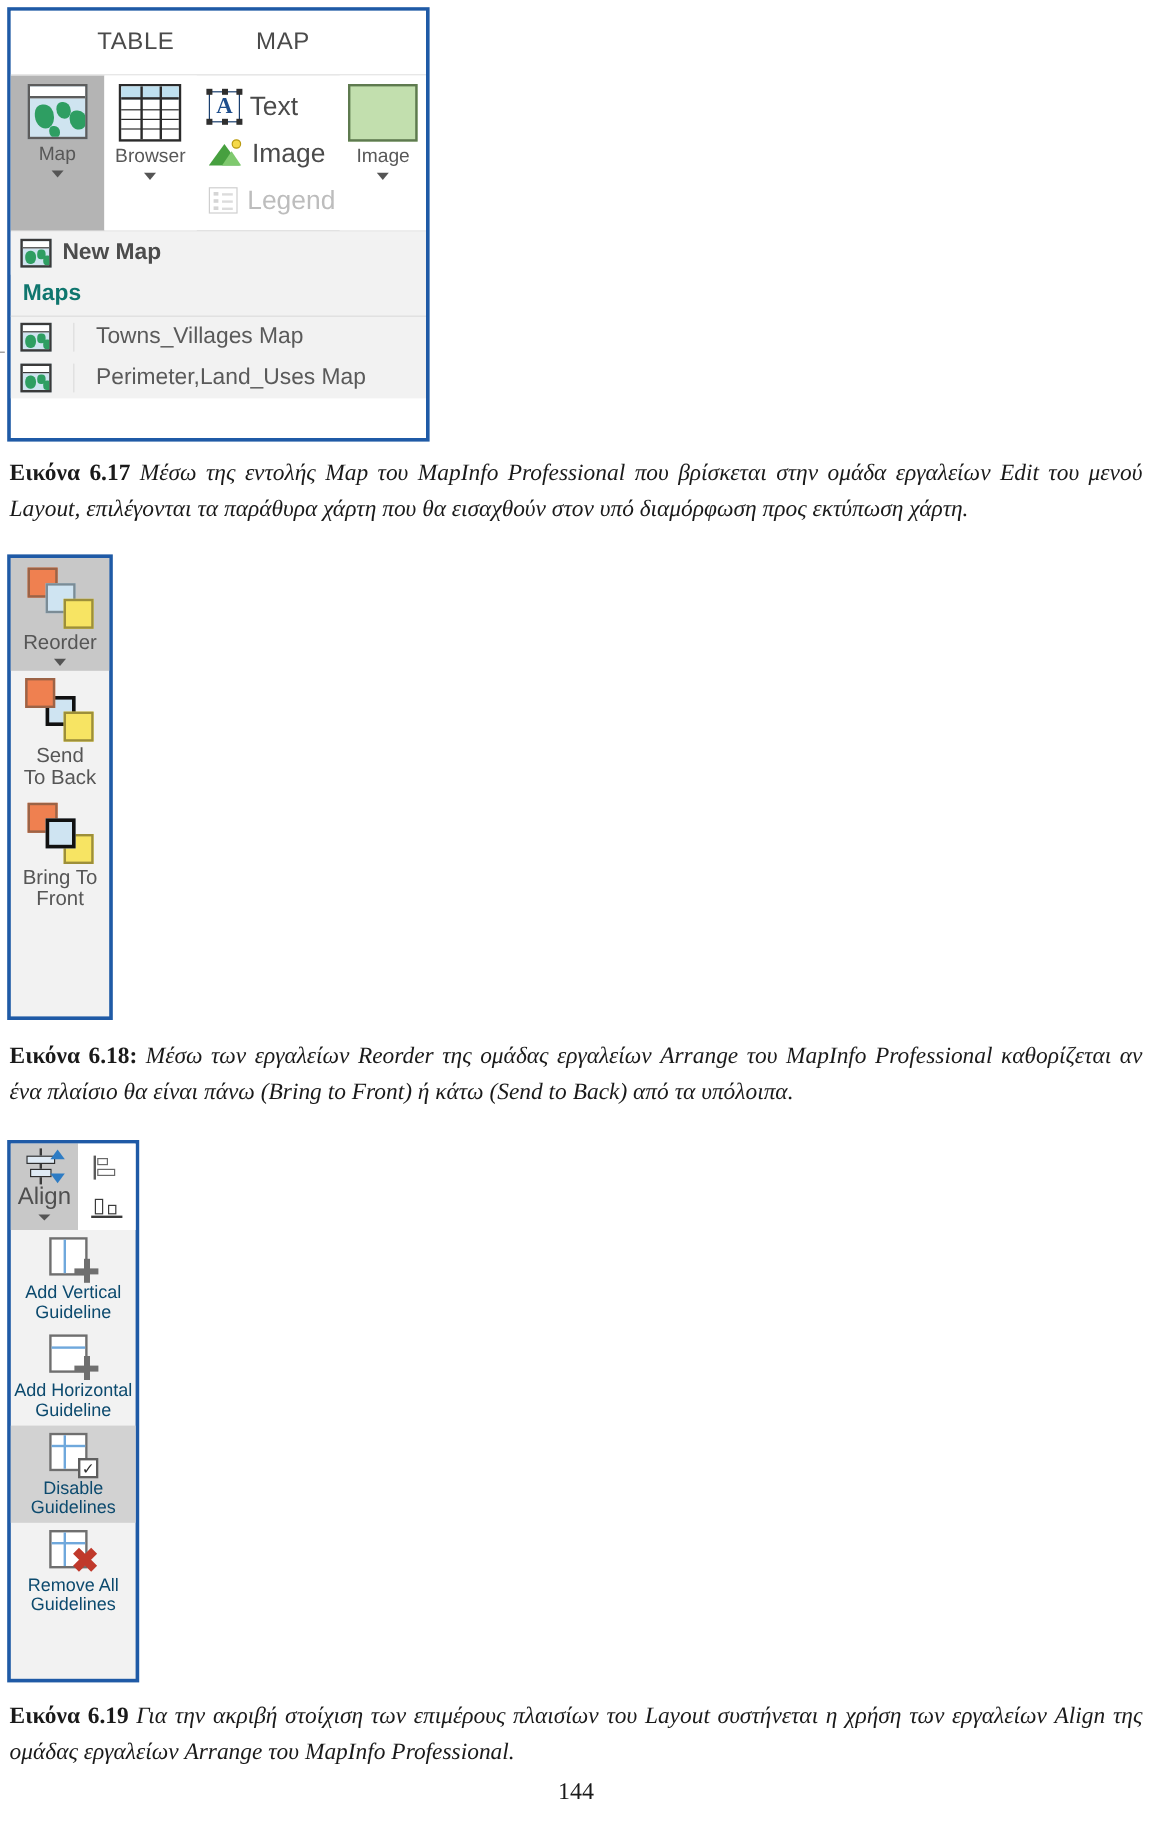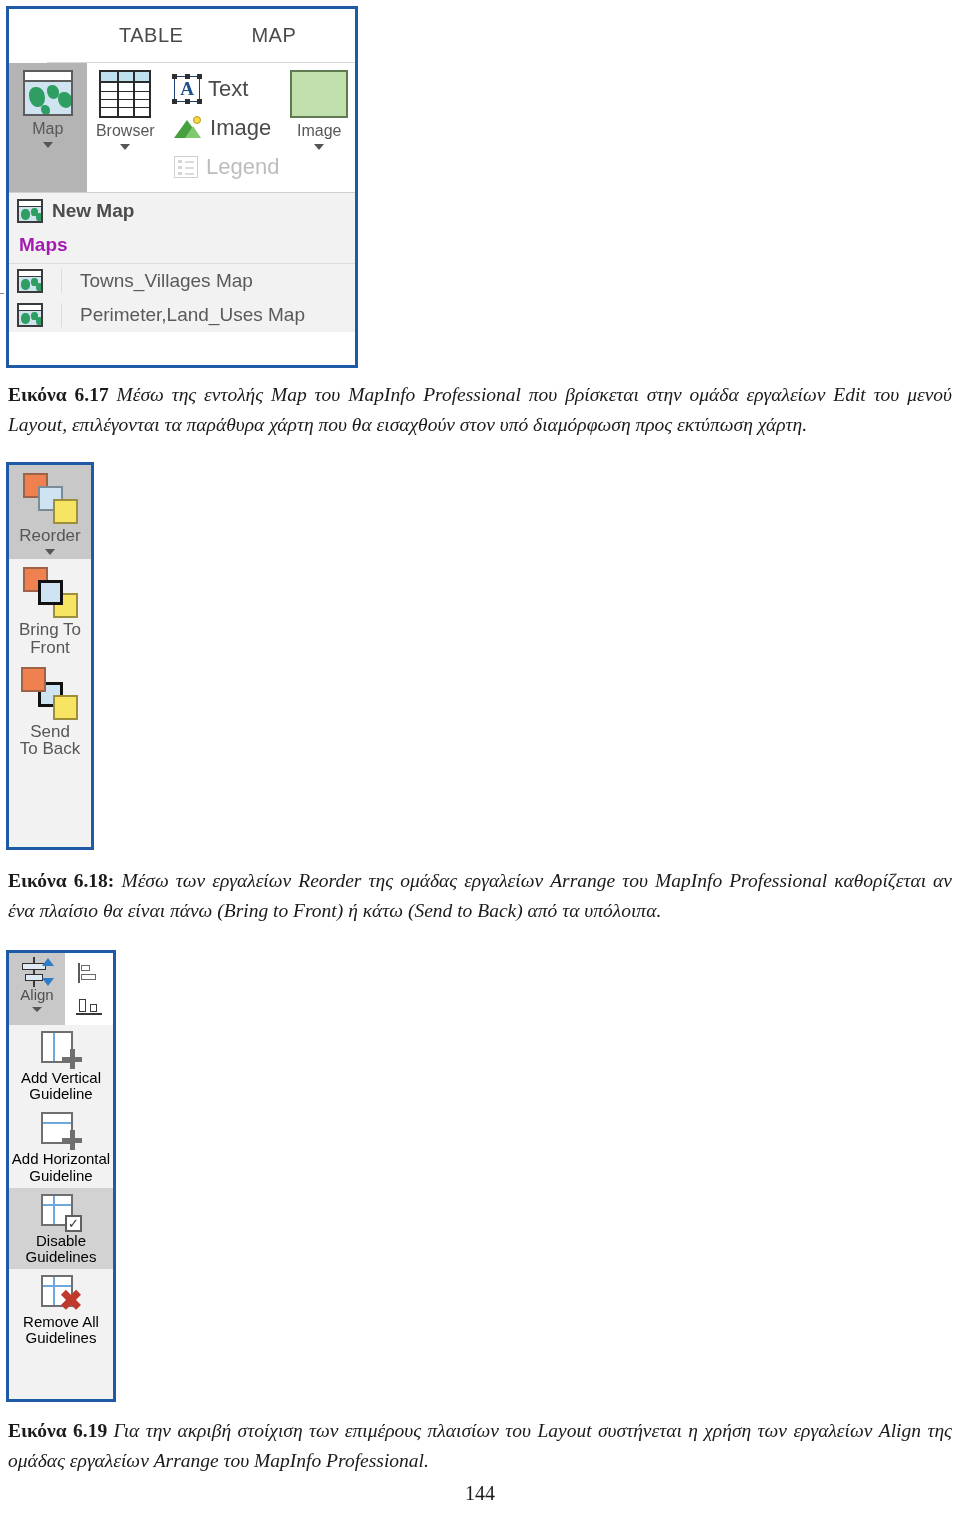--- a/index.html
+++ b/index.html
@@ -26,21 +26,20 @@
     background: #ffffff;
   }
   .ribbon-tabs {
     height: 54px;
     background: #ffffff;
     border-bottom: 1px solid #d8d8d8;
     display: flex;
     align-items: center;
     padding-left: 72px;
     gap: 68px;
-    margin-left: 38px;
   }
   .ribbon-tab {
     font-family: "Liberation Sans", sans-serif;
     font-size: 20px;
     color: #4a4a4a;
     letter-spacing: 0.5px;
   }
 
   .ribbon-body {
     display: flex;
@@ -216,21 +215,21 @@
     padding: 6px 8px;
     font-family: "Liberation Sans", sans-serif;
     font-size: 19px;
     color: #4c4c4c;
   }
   .dd-row.newmap { background: #f2f2f2; font-weight: bold; }
   .dd-header {
     font-family: "Liberation Sans", sans-serif;
     font-size: 19px;
     font-weight: bold;
-    color: #a21caf;
+    color: #0f766e;
     padding: 5px 10px 7px 10px;
     border-bottom: 1px solid #dcdcdc;
   }
   .dd-item {
     display: flex; align-items: center;
     padding: 5px 8px;
     gap: 18px;
   }
   .dd-item .lbl {
     font-family: "Liberation Sans", sans-serif;
@@ -277,21 +276,21 @@
     padding-top: 4px;
   }
   .al-side {
     flex: 1; background: #ffffff;
     display: flex; flex-direction: column;
     align-items: center; justify-content: space-around;
     padding: 4px 0;
   }
   .al-lbl {
     font-family: "Liberation Sans", sans-serif;
-    font-size: 15px; color: #4f4f4f;
+    font-size: 20px; color: #4f4f4f;
     text-align: center; line-height: 1.05;
   }
 
   
   .ico-align { width: 34px; height: 30px; position: relative; }
   .ico-align .vbar { position: absolute; left: 13px; top: 0; width: 2px; height: 30px; background: #3a3a3a; }
   .ico-align .bar {
     position: absolute; border: 1px solid #2f2f2f; background: #dfeaf4;
   }
   .ico-align .b1 { left: 2px;  top: 6px;  width: 24px; height: 7px; }
@@ -321,21 +320,21 @@
   .ico-align-bottom .r1 { left: 3px;  width: 7px; height: 13px; }
   .ico-align-bottom .r2 { left: 14px; width: 7px; height: 8px; }
 
   .gl-cell {
     display: flex; flex-direction: column; align-items: center;
     padding: 5px 0 4px 0;
   }
   .gl-cell.sel { background: #d2d2d2; }
   .gl-lbl {
     font-family: "Liberation Sans", sans-serif;
-    font-size: 15px; color: #000000;
+    font-size: 15px; color: #0c4a6e;
     text-align: center; line-height: 1.08;
   }
 
   
   .ico-gl { width: 44px; height: 40px; position: relative; }
   .ico-gl .box { position: absolute; left: 2px; top: 1px; width: 32px; height: 32px; border: 2px solid #6f6f6f; background: #ffffff; }
   .ico-gl .gv  { position: absolute; left: 14px; top: 3px; width: 2px; height: 28px; background: #6fa8dc; }
   .ico-gl .gh  { position: absolute; left: 4px; top: 11px; width: 28px; height: 2px; background: #6fa8dc; }
   .ico-gl .plus { position: absolute; right: 1px; bottom: 1px; width: 20px; height: 20px; }
   .ico-gl .plus i { position: absolute; background: #6f6f6f; }
@@ -507,34 +506,34 @@
       <span class="sq orange"></span>
         <span class="sq blue"></span>
         <span class="sq yellow"></span>
     </span>
     <span class="ro-lbl">Reorder</span>
     <span class="rb-caret"></span>
   </div>
 
   <div class="ro-cell">
     <span class="stack">
+      <span class="sq blue hi"></span>
+        <span class="sq orange" style="left:2px;top:0px"></span>
+        <span class="sq yellow"></span>
+    </span>
+    <span class="ro-lbl">Send<br>To Back</span>
+  </div>
+
+  <div class="ro-cell">
+    <span class="stack">
       <span class="sq orange"></span>
         <span class="sq yellow"></span>
         <span class="sq blue hi"></span>
     </span>
     <span class="ro-lbl">Bring To<br>Front</span>
-  </div>
-
-  <div class="ro-cell">
-    <span class="stack">
-      <span class="sq blue hi"></span>
-        <span class="sq orange" style="left:2px;top:0px"></span>
-        <span class="sq yellow"></span>
-    </span>
-    <span class="ro-lbl">Send<br>To Back</span>
   </div>
 
 </div>
 
 <div class="caption" id="cap-618">
   <b>Εικόνα 6.18:</b><span> Μέσω των εργαλείων Reorder της ομάδας εργαλείων Arrange του MapInfo Professional καθορίζεται αν ένα πλαίσιο θα είναι πάνω (Bring to Front) ή κάτω (Send to Back) από τα υπόλοιπα.</span>
 </div>
 
 <div class="fig-frame" id="fig-align">
 

